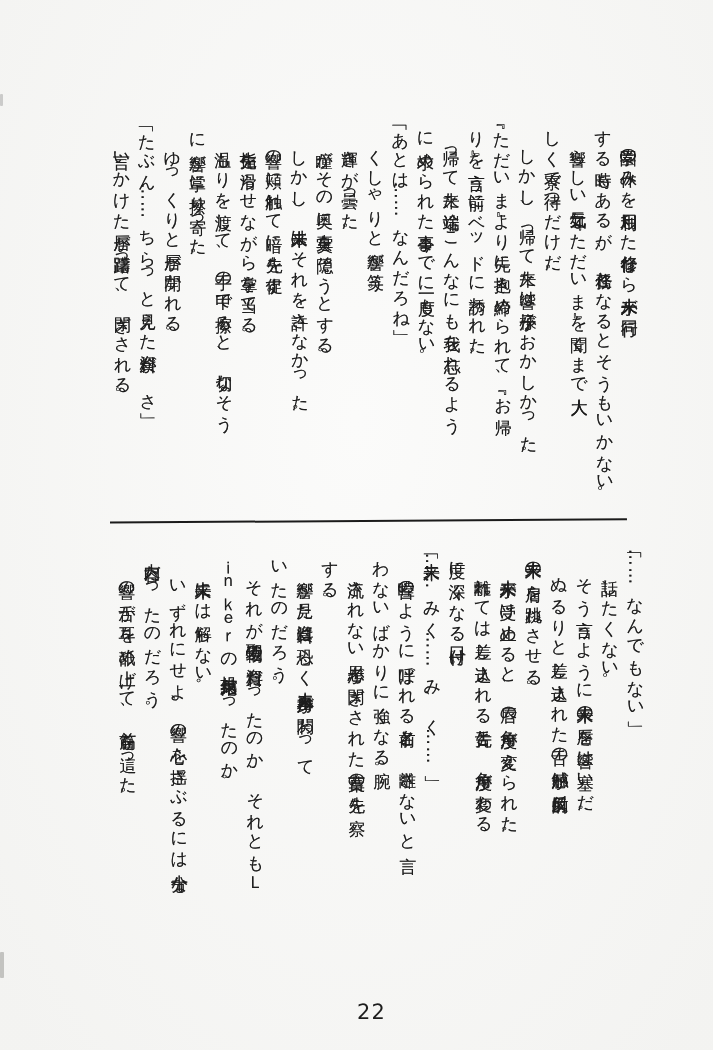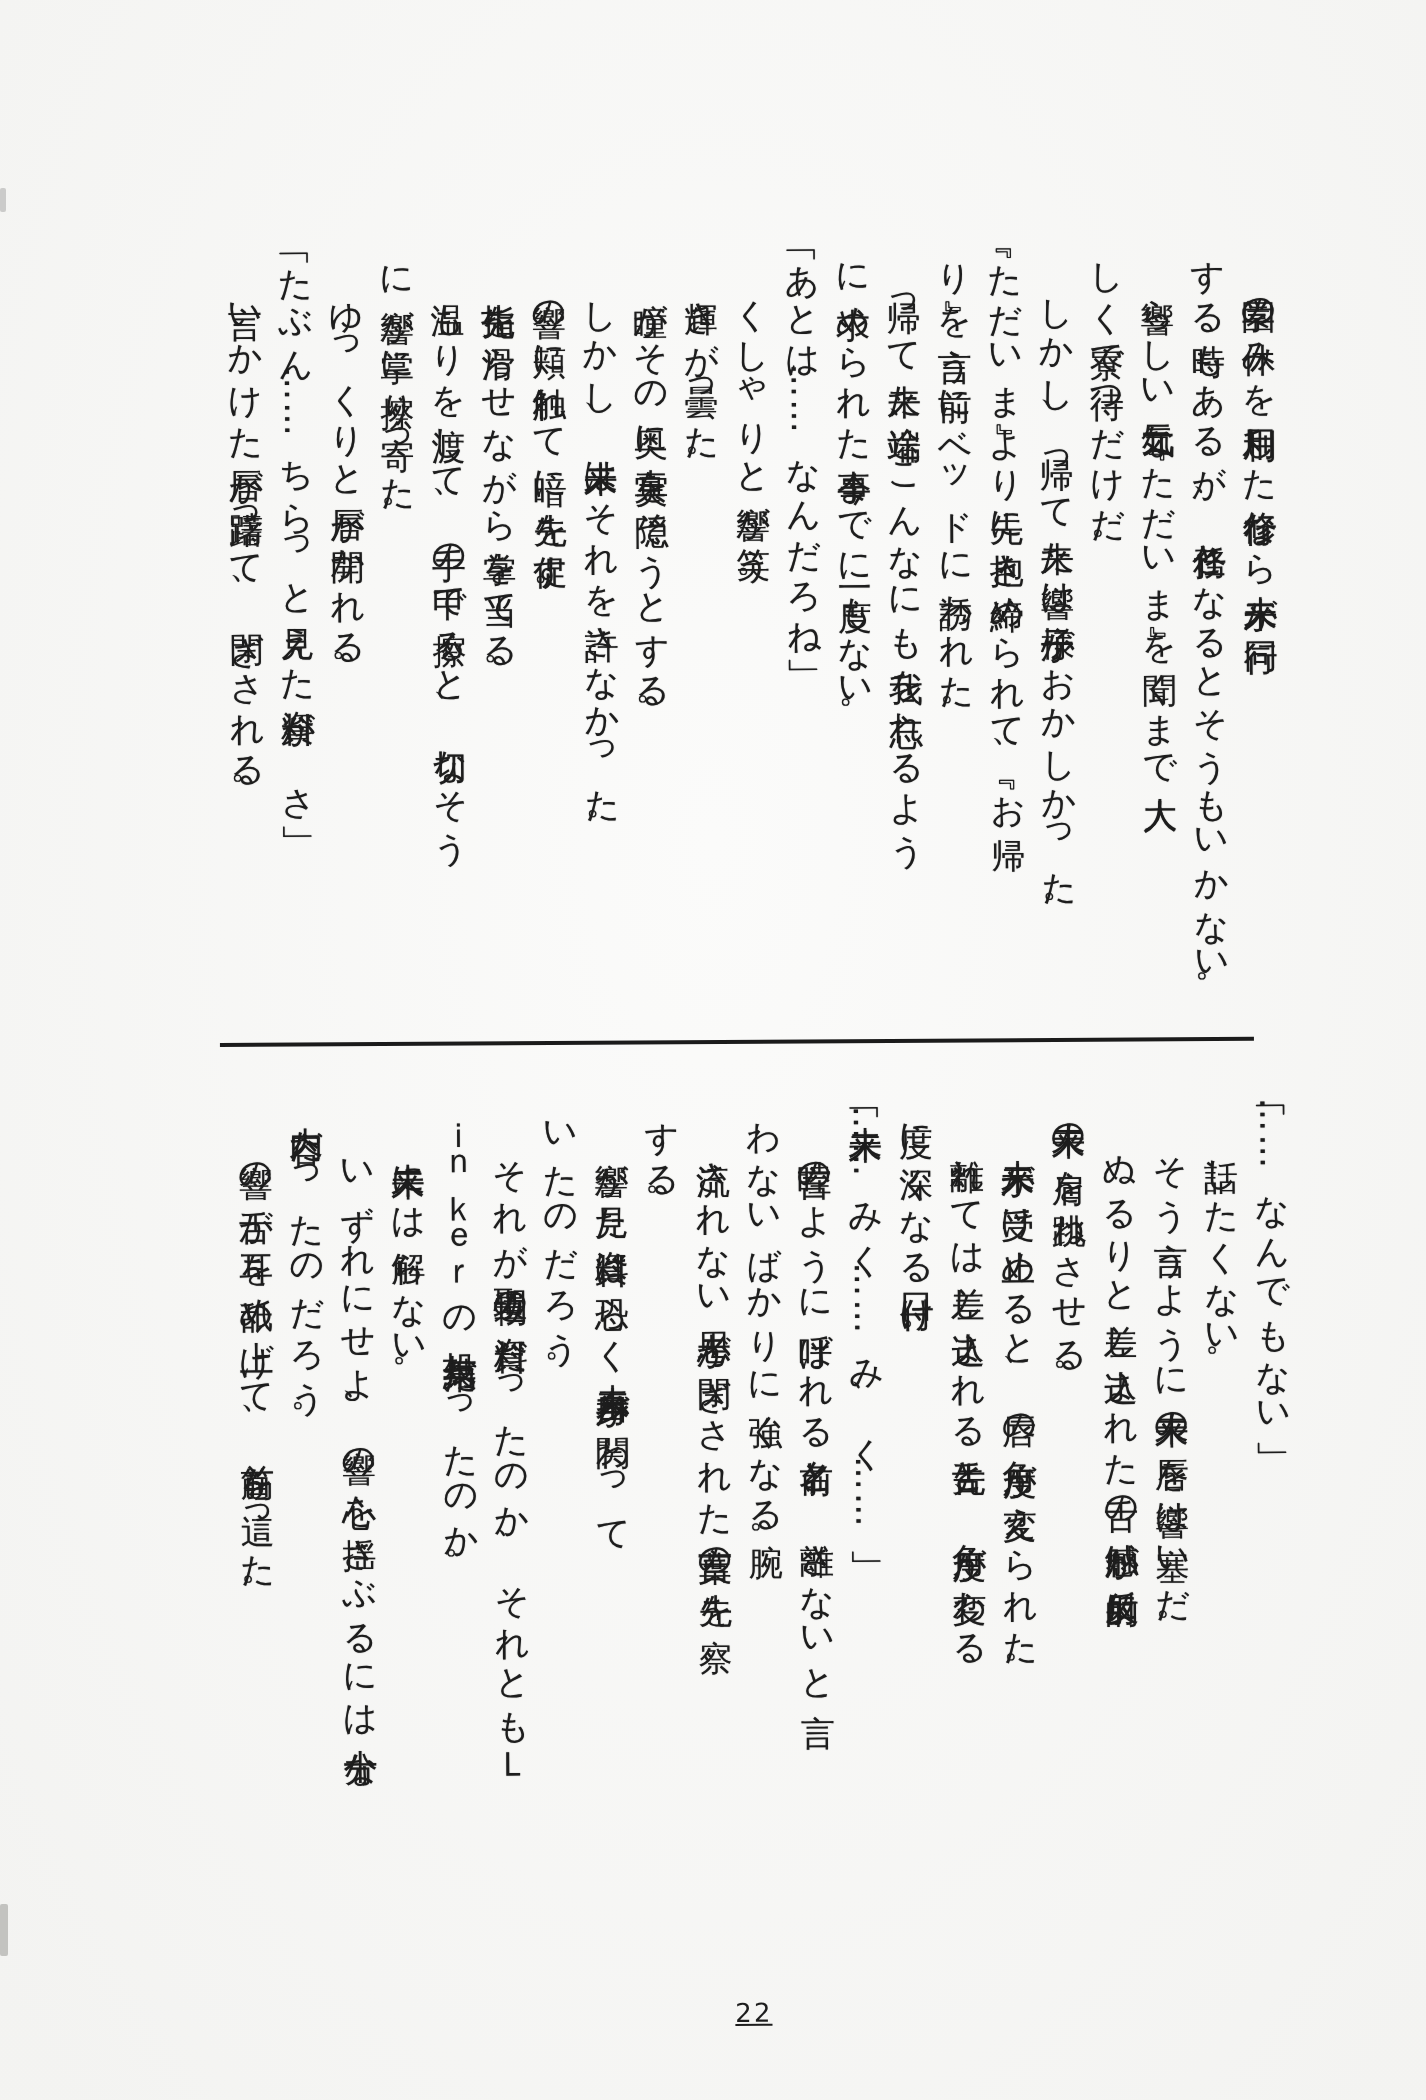--- a/index.html
+++ b/index.html
@@ -53,26 +53,24 @@
   }
   .divider{
     position:absolute;
     top:520px;left:110px;
     width:517px;height:2px;
     background:var(--divider);
   }
   .page-number{
     position:absolute;
     top:1000px;left:354px;width:40px;
-    text-align:center;
-    font-size:13px;
+    font-size:21px;
     letter-spacing:1px;
     color:var(--ink);
     font-family:"DejaVu Sans",sans-serif;
-    text-decoration:underline;
   }
   .artifact{
     position:absolute;left:0;
     background:#9a9a98;border-radius:1px;
   }
   .a1{top:952px;width:4px;height:26px;opacity:.55;}
   .a2{top:94px;width:3px;height:12px;opacity:.45;}
 </style>
 </head>
 <body>

